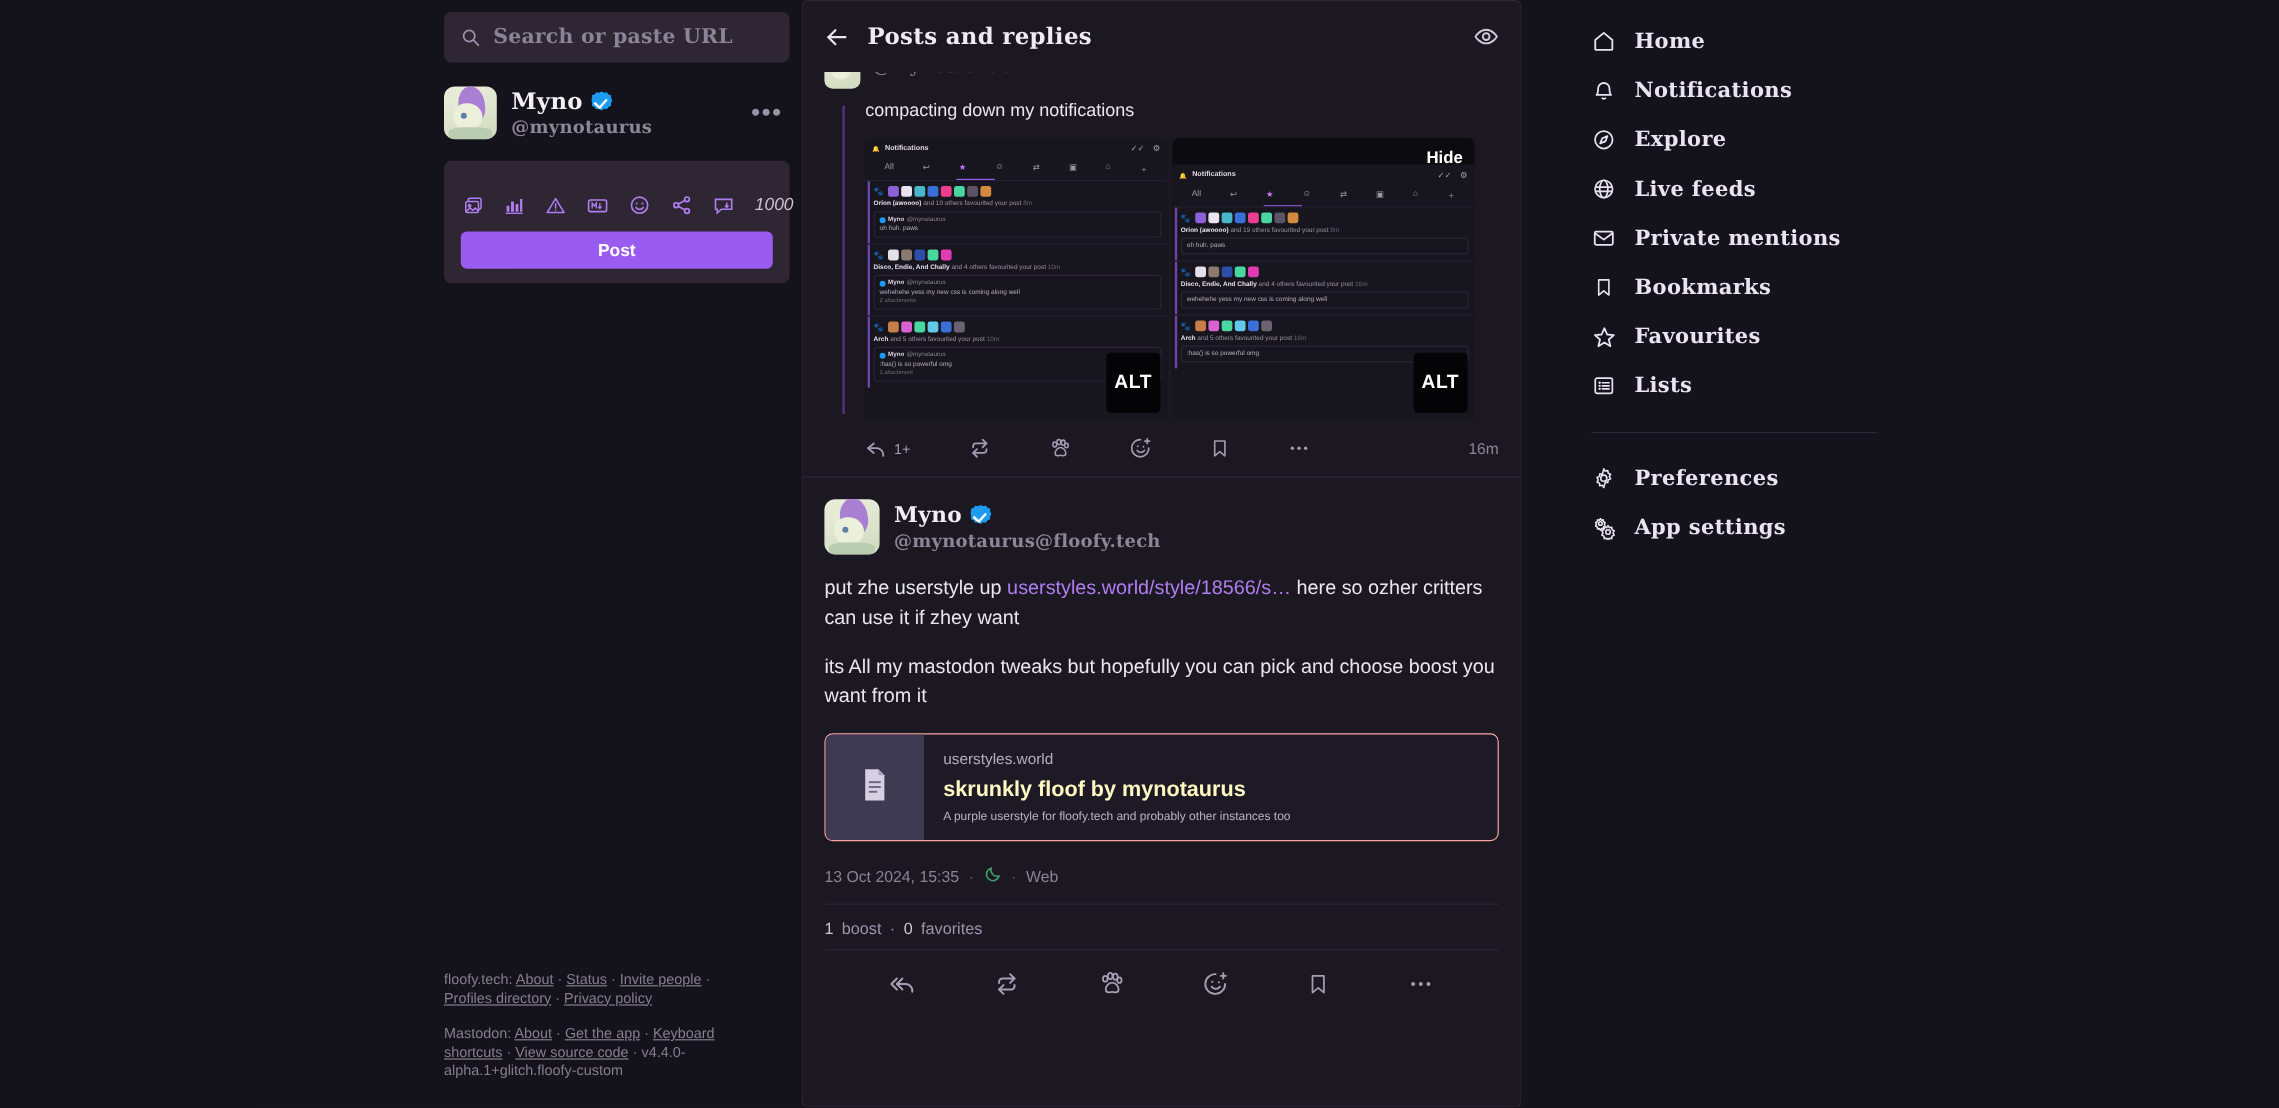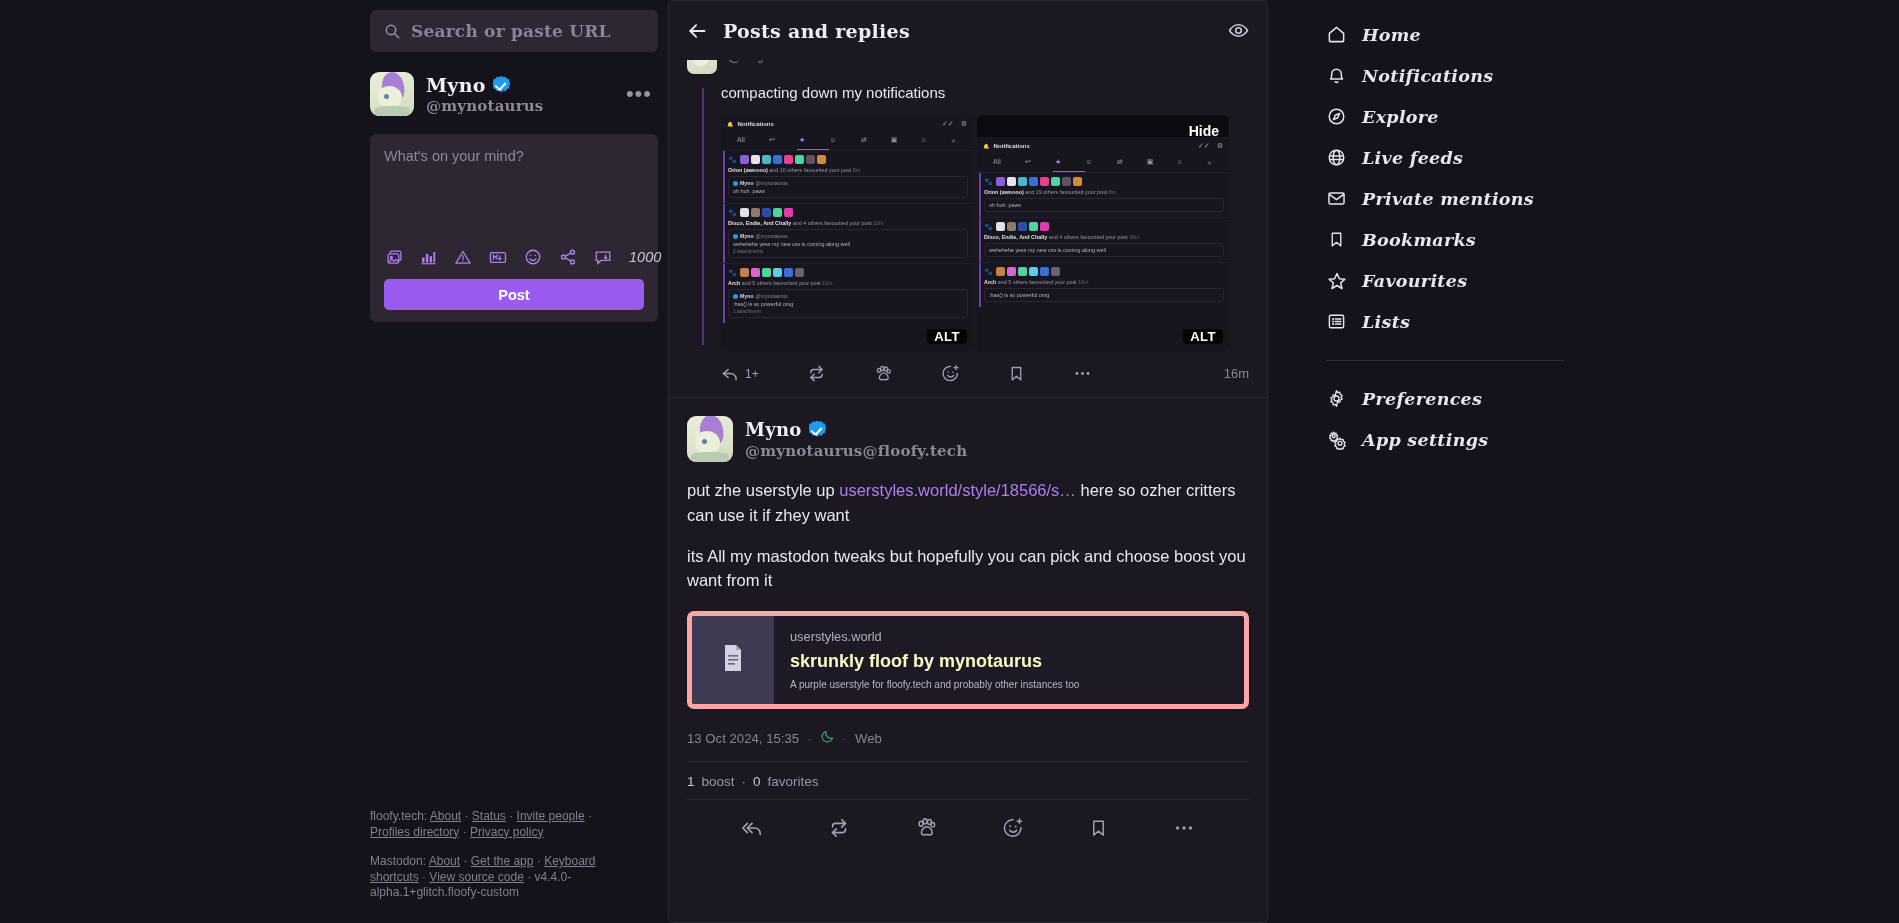--- a/index.html
+++ b/index.html
@@ -185,22 +185,22 @@
   }
   .media-shot {
     position: relative; border-radius: 6px; overflow: hidden;
     background: #15131b; height: 235px;
   }
   .media-shot.a { flex: 0 0 252px; }
   .media-shot.b { flex: 0 0 252px; }
   .alt-badge {
     position: absolute; right: 6px; bottom: 6px;
     background: rgba(0,0,0,.82); color: #fff;
-    font-size: 13px; font-weight: 700; letter-spacing: .5px;
-    padding: 0 7px; border-radius: 4px; cursor: pointer;
+    font-size: 16px; font-weight: 700; letter-spacing: .5px;
+    padding: 16px 7px; border-radius: 4px; cursor: pointer;
   }
   .hide-badge {
     position: absolute; right: 10px; top: 8px;
     color: #fff; font-size: 14px; font-weight: 700; cursor: pointer;
   }
 
   
   .mini { width:100%; height:100%; background:#17151d; font-size:5.2px;
           color:#cdc7d6; display:flex; flex-direction:column; }
   .mini.variant-b { background:#0c0b10; padding-top: 22px; }
@@ -251,21 +251,21 @@
   .avatar-md .eye { position:absolute; left:15px; top:23px; width:5px;height:5px;background:#5e7fa8;border-radius:50%;}
   .avatar-md .collar { position:absolute; left:4px; bottom:0; width:38px;height:10px;background:#b9cbb0;border-radius:40% 40% 0 0;}
   .sb-names { display: flex; flex-direction: column; gap: 2px; }
   .sb-name-line { display:flex; align-items:center; gap:7px; }
   .sb-name { font-family:"DejaVu Serif", serif; font-weight:700; font-size:18px; color:#f1eef6; letter-spacing:.3px;}
   .sb-handle { font-family:"DejaVu Serif", serif; font-weight:700; font-size:15px; color:#8d8699; letter-spacing:.2px;}
   .sb-text { color:#e9e6ef; font-size:16.5px; line-height:1.5; margin-top:16px; }
   .sb-text p + p { margin-top: 16px; }
   .sb-text a { color:#b07ef0; text-decoration:none; }
   .link-card {
-    margin-top: 18px; border:5px solid #fca5a5; border-radius:7px;
+    margin-top: 18px; border:1px solid #fca5a5; border-radius:7px;
     display:flex; overflow:hidden; cursor:pointer; background:#1d1a25;
   }
   .link-thumb {
     width: 82px; flex: 0 0 82px; background:#3d3a52;
     display:flex; align-items:center; justify-content:center;
   }
   .link-body { padding: 13px 16px 14px 16px; display:flex; flex-direction:column; gap:7px; }
   .link-host { font-size: 12.8px; color:#b4adc0; }
   .link-title { font-size: 18px; font-weight:700; color:#fef9c3; }
   .link-desc { font-size: 10px; color:#b9b2c5; }
@@ -285,21 +285,20 @@
     border-top:1px solid #2b2735;
     display:flex; align-items:center; justify-content:space-around;
     padding: 0 22px;
   }
   .bottom-bar .act { color:#a79eb6; cursor:pointer; display:flex; }
 
   
   .right-col {
     width: 420px; flex: 0 0 420px;
     padding: 14px 0 0 58px;
-    font-style: italic;
   }
   .nav-item {
     display:flex; align-items:center; gap:15px;
     height: 41px; cursor:pointer; color:#e7e3ee;
   }
   .nav-label {
     font-family:"DejaVu Serif", serif; font-weight:700;
     font-size: 17.5px; letter-spacing:.3px; color:#e9e5f0;
   }
   .nav-sep { height:1px; background:#2f2b39; width:238px; margin: 18px 0 17px 0; }
@@ -334,21 +333,20 @@
         <div class="acct-name-line">
           <span class="acct-name">Myno</span>
           <span class="verified"></span>
         </div>
         <span class="acct-handle">@mynotaurus</span>
       </div>
       <span class="acct-more">•••</span>
     </div>
 
     <div class="composer">
-      <div class="composer-area">What's on your mind?</div>
 
 
       <div class="composer-tools">
         <span class="tool">
           <svg width="17" height="17" viewBox="0 0 24 24" fill="none" stroke="#b07ef0" stroke-width="1.8">
             <rect x="6" y="3" width="15" height="13" rx="2"></rect>
               <rect x="3" y="7" width="15" height="13" rx="2" fill="#2e2633"></rect>
             <circle cx="7.5" cy="12" r="1.4"></circle>
               <path d="M3.6 18.5l4.4-4 3.3 2.8 3-2.6 3.4 3.3"></path>
           </svg>

